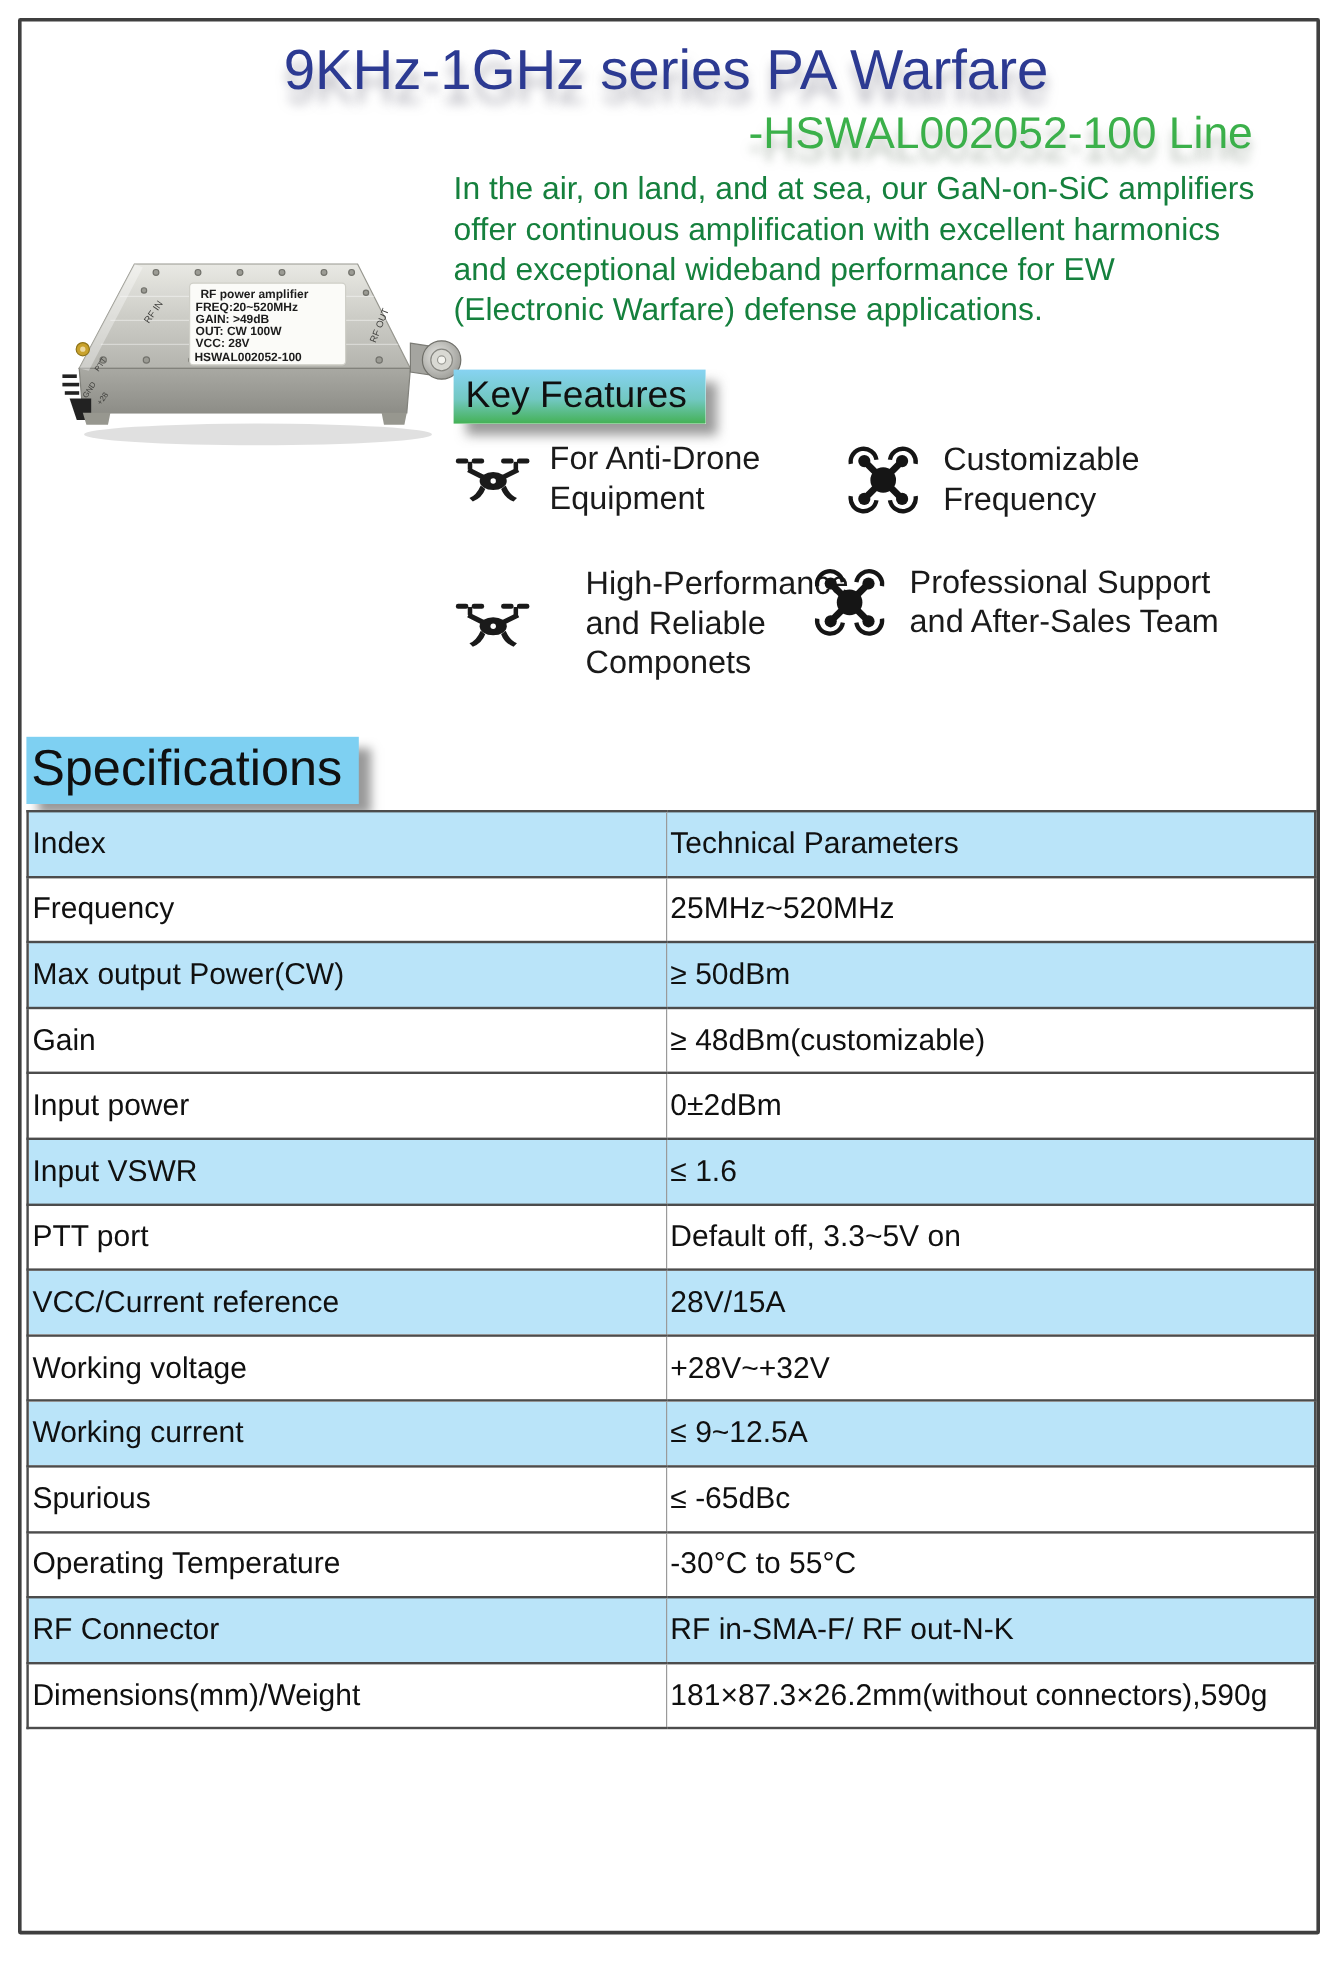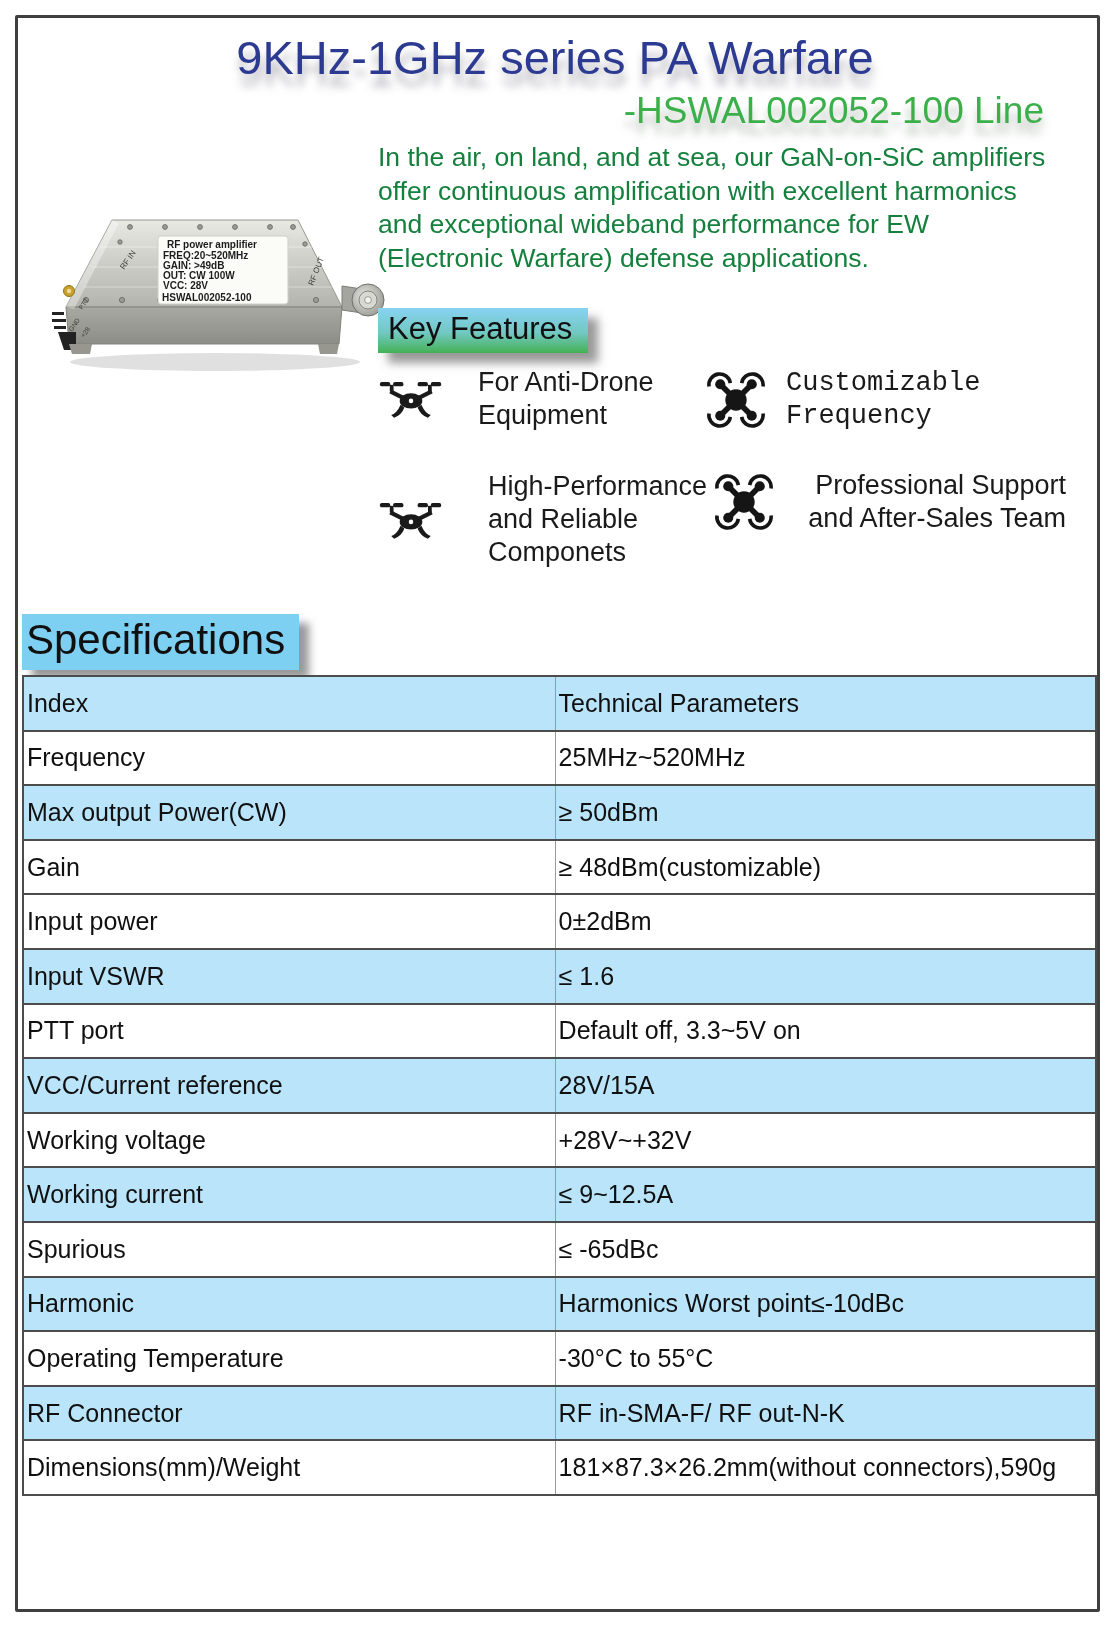--- a/index.html
+++ b/index.html
@@ -41,24 +41,24 @@
     font-size:31px;color:#101010;
     padding:3px 16px 6px 10px;
     background:linear-gradient(180deg,var(--badge-top) 0%,#72c8c2 55%,var(--badge-bottom) 100%);
     box-shadow:10px 10px 9px rgba(70,70,70,0.55);
   }
   .feature{
     position:absolute;display:flex;align-items:center;gap:14px;
   }
   .feature .icon{flex:0 0 auto;display:block;}
   .feature .flabel{font-size:27px;line-height:33px;color:#1a1a1a;}
-  .f1{left:378px;top:366px;} .f1 .flabel{width:195px;margin-left:20px;}
-  .f2{left:700px;top:364px;} .f2 .flabel{width:205px;font-family:Liberation Mono, monospace;}
+  .f1{left:378px;top:366px;} .f1 .flabel{width:195px;}
+  .f2{left:700px;top:364px;} .f2 .flabel{width:205px;}
   .f3{left:378px;top:470px;gap:44px;} .f3 .flabel{width:238px;}
-  .f4{left:708px;top:466px;text-align:right;} .f4 .flabel{width:272px;}
+  .f4{left:672px;top:466px;} .f4 .flabel{width:272px;}
   .spec-heading{
     position:absolute;left:22px;top:614px;
     font-size:42px;color:#101010;
     padding:2px 14px 6px 4px;
     background:var(--section-heading-bg);
     box-shadow:10px 9px 8px rgba(85,85,85,0.6);
   }
   table.spec{
     position:absolute;left:22px;top:675px;width:1075px;
     border-collapse:collapse;table-layout:fixed;
@@ -283,24 +283,20 @@
         <td>+28V~+32V</td>
       </tr>
       <tr class="alt">
         <td>Working current</td>
         <td>≤ 9~12.5A</td>
       </tr>
       <tr>
         <td>Spurious</td>
         <td>≤ -65dBc</td>
       </tr>
-      <tr class="alt">
-        <td>Harmonic</td>
-        <td>Harmonics Worst point≤-10dBc</td>
-      </tr>
       <tr>
         <td>Operating Temperature</td>
         <td>-30°C to 55°C</td>
       </tr>
       <tr class="alt">
         <td>RF Connector</td>
         <td>RF in-SMA-F/ RF out-N-K</td>
       </tr>
       <tr>
         <td>Dimensions(mm)/Weight</td>

